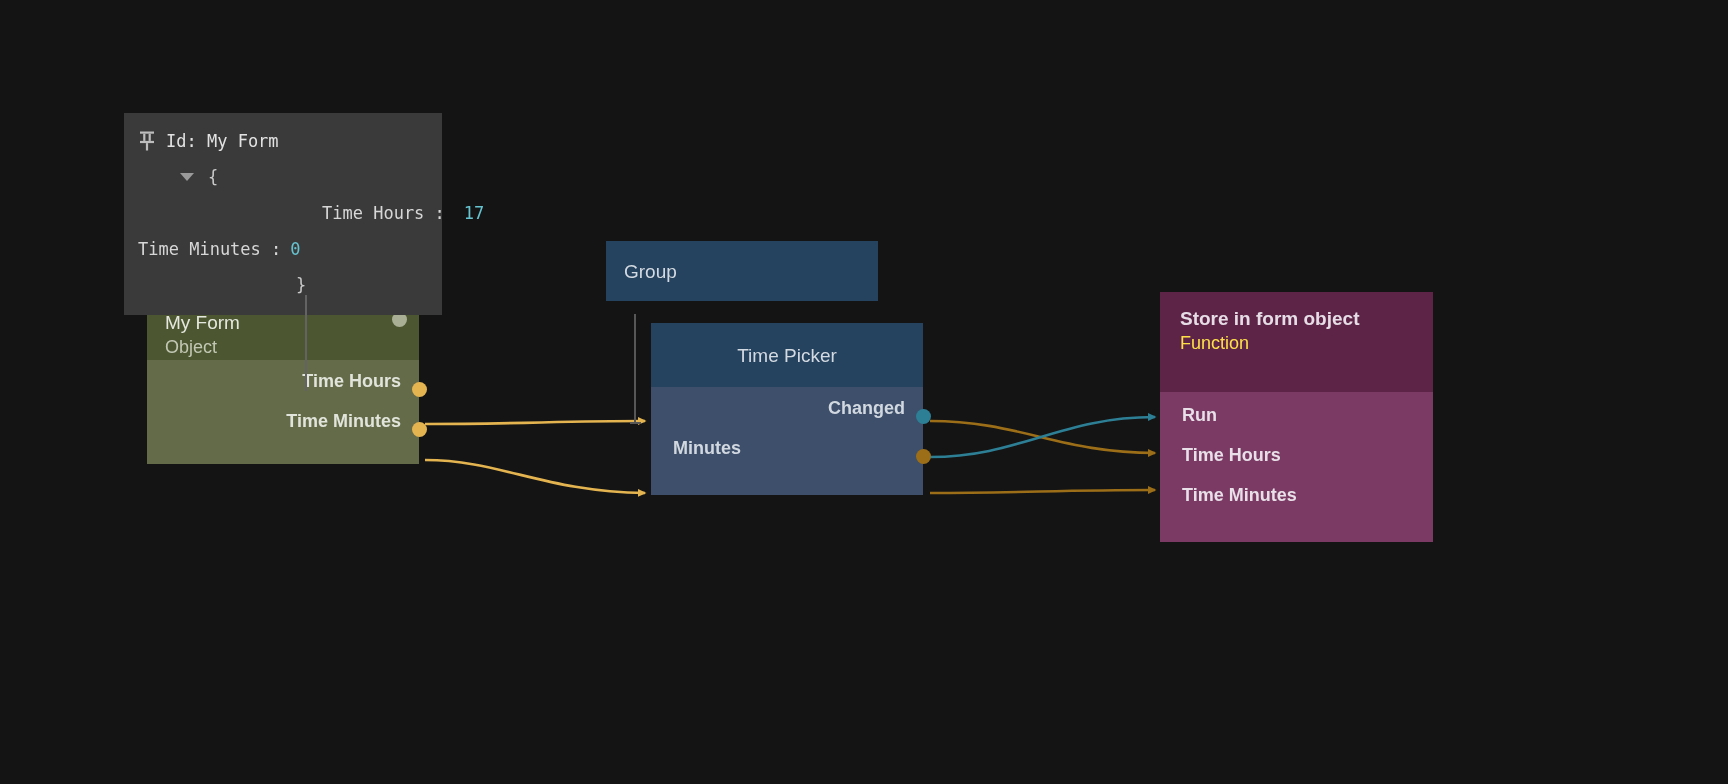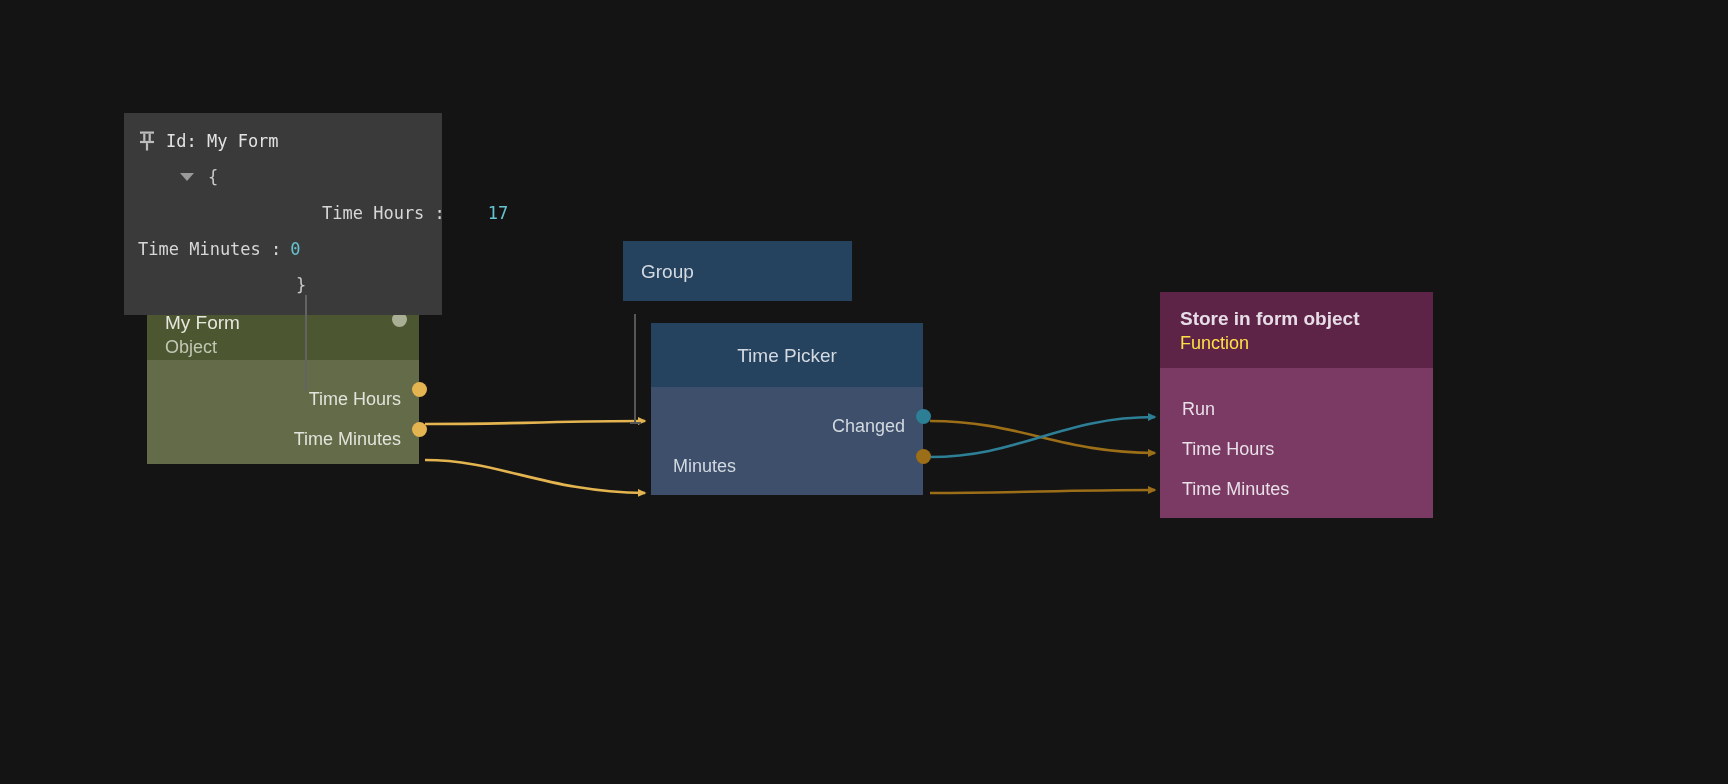--- a/index.html
+++ b/index.html
@@ -55,22 +55,23 @@
     white-space: nowrap;
   }
   .node-body {
     box-sizing: border-box;
     position: relative;
   }
   .port-row {
     position: relative;
     height: 40px;
     display: flex;
-    align-items: flex-end;
-    box-sizing: border-box;
+    align-items: flex-start;
+    box-sizing: border-box;
+    font-weight: bold;
   }
   .port-row.out { justify-content: flex-end; padding-right: 18px; }
   .port-row.in  { justify-content: flex-start; padding-left: 22px; }
   .port-label {
     font-size: 18px;
     line-height: 22px;
     color: #d9dde2;
     white-space: nowrap;
   }
 
@@ -89,21 +90,21 @@
     position: absolute;
     right: 12px;
     top: 12px;
     width: 15px;
     height: 15px;
     border-radius: 50%;
     background: #a8af94;
   }
 
   
-  #node-group { left: 623px; top: 241px; width: 229px; }
+  #node-group { left: 606px; top: 241px; width: 272px; }
   #node-group .node-header {
     background: #25425f;
     height: 60px;
     display: flex;
     align-items: center;
     padding: 0 18px;
   }
   #node-group .node-title { color: #d4dae1; }
 
   
@@ -135,21 +136,21 @@
     justify-content: center;
   }
   #node-timepicker .node-title { color: #d4dae1; }
   #node-timepicker .node-body { background: #3d4f6a; padding: 10px 0 18px 0; }
   #node-timepicker .port-label { color: #d2d8e0; }
 
   
   #node-store { left: 1160px; top: 292px; width: 273px; }
   #node-store .node-header {
     background: #5e2448;
-    height: 76px;
+    height: 100px;
     padding: 14px 20px 0 20px;
   }
   #node-store .node-title { font-weight: bold; color: #e6dde6; }
   #node-store .node-subtitle { color: #fde047; }
   #node-store .node-body { background: #7a3a63; padding: 12px 0 18px 0; }
   #node-store .port-label { color: #e8dfe8; }
 
   
   .dot {
     position: absolute;
@@ -310,21 +311,21 @@
         <rect x="7.9" y="13.1" width="2.2" height="7.4" fill="#bdbdbd"></rect>
       </svg>
       <span class="insp-title">Id: My Form</span>
     </div>
 
     <div class="insp-line">
       <span class="tri"></span>
       <span class="brace">{</span>
     </div>
 
-    <div class="insp-line insp-indent" style="padding-left:198px;gap:24px;">
+    <div class="insp-line insp-indent" style="padding-left:198px;">
       <span class="key">Time Hours :</span>
       <span class="val-num" style="margin-left:19px;">17</span>
     </div>
 
     <div class="insp-line insp-indent" style="">
       <span class="key">Time Minutes :</span>
       <span class="val-num" style="margin-left:9px;">0</span>
     </div>
 
     <div class="insp-line" style="padding-left:172px;">

